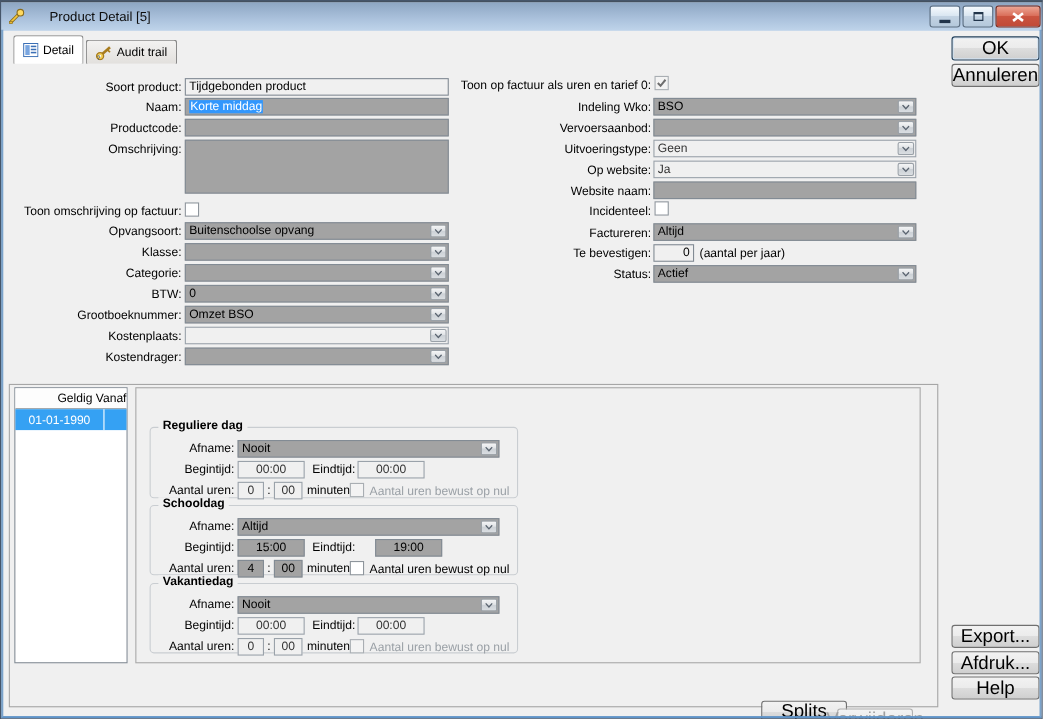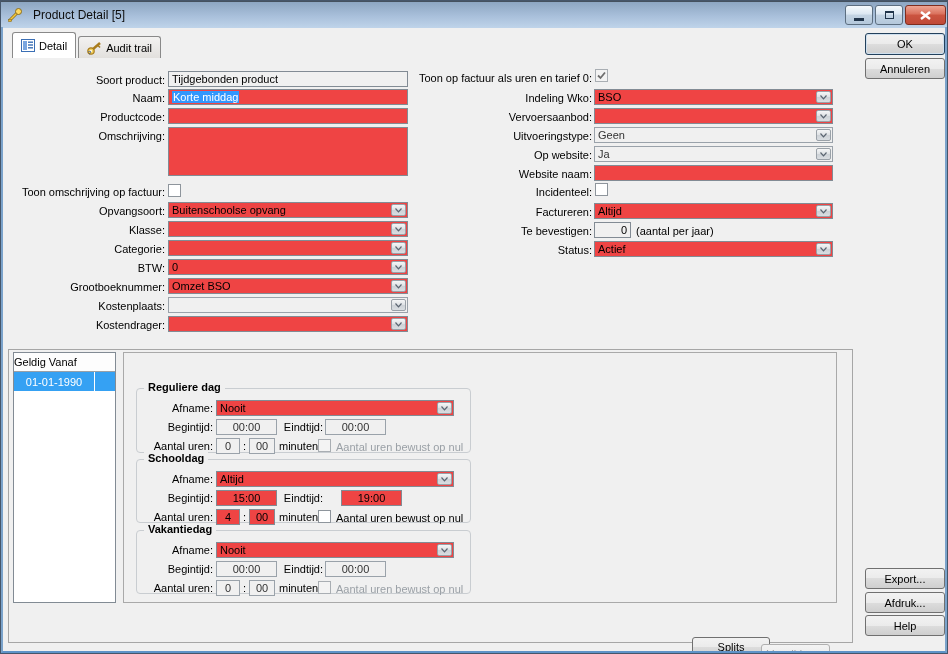--- a/index.html
+++ b/index.html
@@ -12,21 +12,21 @@
   .frame{position:absolute;inset:0;border:1px solid #46566a;pointer-events:none;z-index:60;}
   .frame-blue{position:absolute;left:1px;right:1px;top:27px;bottom:1px;
     border-left:2px solid #7ba3cb;border-right:2px solid #7ba3cb;border-bottom:2px solid #5e93c8;
     pointer-events:none;z-index:59;}
   .titlebar{
     position:absolute;left:0;top:0;right:0;height:28px;box-sizing:border-box;
     border-top:2px solid #44515f;
     background:linear-gradient(#8da6c2,#a9c0db 55%,#bfd4ea);
     display:flex;align-items:center;padding-left:7px;
   }
-  .titletxt{font-size:12px;color:#0d0d0d;margin-left:10px;}
+  .titletxt{font-size:12px;color:#0d0d0d;margin-left:22px;}
   .winbtns{position:absolute;top:3px;right:2px;display:flex;gap:2px;}
   .winbtn{
     width:28px;height:20px;box-sizing:border-box;border:1px solid #5c6e80;border-radius:3px;
     background:linear-gradient(#f6fafd,#dbe7f2 45%,#c3d3e3 50%,#b4c8db);
     display:flex;align-items:center;justify-content:center;
   }
   .winbtn.close{width:41px;border-color:#7e2d1f;
     background:linear-gradient(#eda593,#da705c 45%,#cb5440 50%,#c04a38);}
   .g-min{width:10px;height:3px;background:#21344a;margin-top:8px;}
   .g-max{width:9px;height:8px;box-sizing:border-box;border:1px solid #21344a;border-top:2px solid #21344a;background:transparent;}
@@ -35,21 +35,21 @@
   .tab{
     display:flex;align-items:center;gap:4px;padding:0 8px;height:21px;
     border:1px solid #898989;border-bottom:none;border-radius:3px 3px 0 0;
     background:linear-gradient(#f3f2f1,#e2e0dd);margin-right:2px;
   }
   .tab.active{height:25px;background:#fff;position:relative;z-index:6;}
   
   .lbl{position:absolute;height:14px;line-height:14px;text-align:right;white-space:nowrap;}
   .lbl-left{text-align:left;}
   .inp{
-    position:absolute;height:16px;box-sizing:border-box;border:1px solid #828b94;background:#ef4444;
+    position:absolute;height:16px;box-sizing:border-box;border:1px solid #828b94;background:#a3a3a3;
     display:flex;align-items:center;padding:0 3px;overflow:hidden;white-space:nowrap;
   }
   .inp.ro{background:#f0f0f0;}
   .inp.dis{background:#f0f0f0;border-color:#9aa2aa;color:#333;}
   .inp.center{justify-content:center;}
   .inp.right{justify-content:flex-end;}
   .area{height:49px;align-items:flex-start;}
   .combo{padding-right:18px;}
   .arrow{
     position:absolute;right:1px;top:1px;width:15px;height:12px;box-sizing:border-box;
@@ -59,28 +59,28 @@
   }
   .cb{
     position:absolute;width:13px;height:13px;box-sizing:border-box;border:1px solid #8e959c;background:#fff;
     display:flex;align-items:center;justify-content:center;
   }
   .cb.dis{background:#f3f3f3;border-color:#a9aeb3;}
   .sel{background:#3297fd;color:#fff;padding:0 1px;}
   .btn{
     position:absolute;box-sizing:border-box;border:1px solid #707070;border-radius:3px;
     background:linear-gradient(#f2f2f2,#ebebeb 50%,#dddddd 50%,#cfcfcf);
-    display:flex;align-items:center;justify-content:center;font-size:11px;color:#000;cursor:default;
+    display:flex;align-items:center;justify-content:center;font-size:17px;color:#000;cursor:default;
   }
   .btn.default{border:1px solid #23415c;box-shadow:inset 0 0 0 1px #cfe0ef;}
   .btn.disabled{color:#9f9f9f;border-color:#b0b0b0;background:linear-gradient(#f3f3f3,#ececec 50%,#e4e4e4 50%,#dedede);}
   
   .bcontainer{position:absolute;left:8px;top:349px;width:845px;height:294px;box-sizing:border-box;border:1px solid #a6a6a6;}
   .vlist{position:absolute;left:13px;top:352px;width:103px;height:251px;box-sizing:border-box;background:#fff;border:1px solid #828b94;}
-  .vlist-hdr{height:18px;border-bottom:1px solid #9aa0a6;display:flex;align-items:center;justify-content:flex-start;background:#fdfdfd;}
+  .vlist-hdr{height:18px;border-bottom:1px solid #9aa0a6;display:flex;align-items:center;justify-content:flex-end;background:#fdfdfd;}
   .vrow{position:relative;height:19px;background:#35a1f3;color:#fff;}
   .vrow .txt{position:absolute;left:0;top:0;width:80px;height:19px;display:flex;align-items:center;justify-content:center;}
   .vrow .split{position:absolute;left:80px;top:0;bottom:0;width:1px;background:#fff;}
   .panel{position:absolute;left:123px;top:352px;width:714px;height:251px;box-sizing:border-box;border:1px solid #a9a9a9;background:#f0f0f0;}
   .panel-hdr{
     position:absolute;left:0;top:0;right:0;height:19px;
     background:linear-gradient(#8cb0de,#7aa2d4);
     display:flex;align-items:center;padding-left:12px;font-weight:bold;font-size:12px;color:#082150;
   }
   .grp{position:absolute;left:12px;width:335px;box-sizing:border-box;border:1px solid #c9cdd1;border-radius:4px;}

